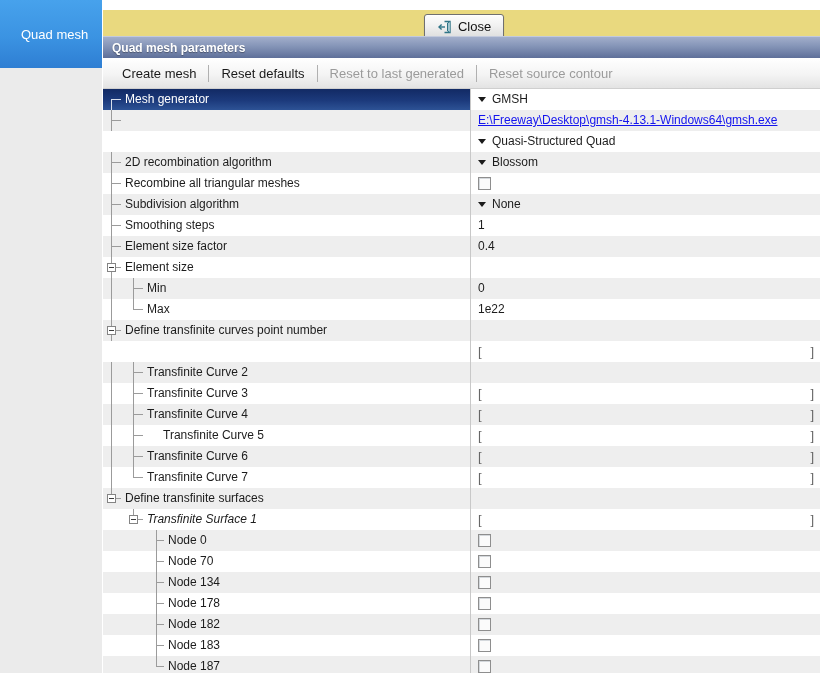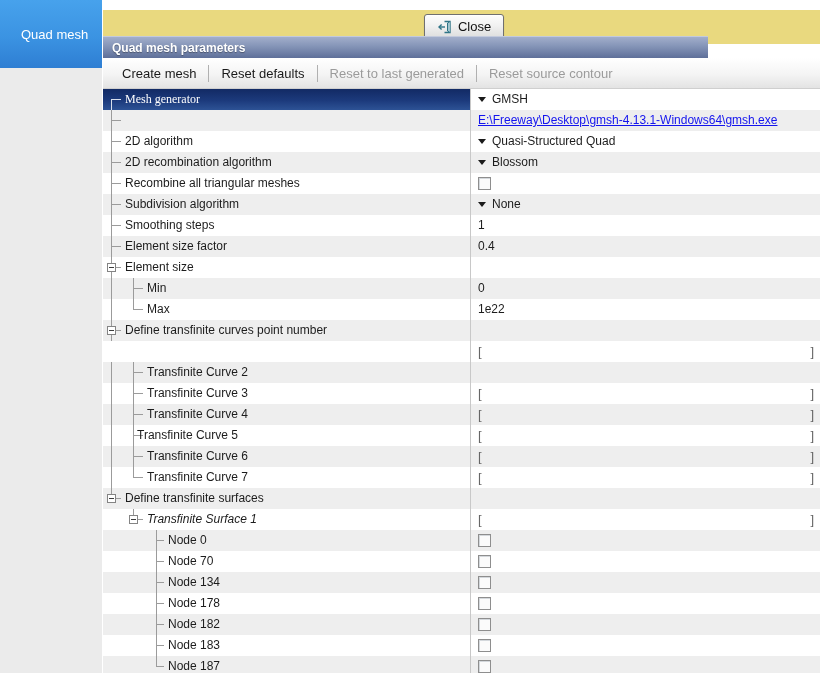--- a/index.html
+++ b/index.html
@@ -22,21 +22,21 @@
   .close-btn{
     position:absolute;left:321px;top:4px;width:80px;height:25px;
     border:1px solid #707070;border-radius:3px;
     background:linear-gradient(180deg,#fdfdfd 0%,#f1f1f1 45%,#dddddd 100%);
     box-shadow:0 1px 1px rgba(0,0,0,0.25), inset 0 1px 0 #ffffff;
     display:flex;align-items:center;justify-content:center;gap:5px;
     font-size:13px;color:#111;cursor:pointer;box-sizing:border-box;
   }
   
   .param-header{
-    position:absolute;left:103px;top:36px;width:605px;height:22px;
+    position:absolute;left:103px;top:36px;width:717px;height:22px;
     background:linear-gradient(180deg,#a2aecb 0%,#8494b7 45%,#5e6f99 100%);
     border-top:1px solid #c3cadd;
     color:#ffffff;font-size:12px;font-weight:bold;
     display:flex;align-items:center;padding-left:9px;box-sizing:border-box;
     text-shadow:0 1px 1px rgba(0,0,0,0.35);
   }
   
   .toolbar{
     position:absolute;left:103px;top:58px;width:717px;height:31px;
     background:linear-gradient(180deg,#ffffff 0%,#f4f4f4 55%,#e3e3e3 100%);
@@ -121,43 +121,37 @@
     <div class="tb-sep"></div>
     <div class="tb-item disabled">Reset source contour</div>
   </div>
 
 <div class="grid" id="grid">
   <div class="col-divider"></div>
 <div class="row selected">
       <div class="cell-label">
         <div class="tline" style="left: 8px; top: 10px; width: 1px; height: 11px;"></div>
         <div class="tline" style="left: 8px; top: 10px; width: 10px; height: 1px;"></div>
-        <span class="lab" style="left: 22px; font-family: Liberation Serif, serif;">Mesh generator</span>
+        <span class="lab" style="left: 22px;">Mesh generator</span>
       </div>
       <div class="cell-value">
         <span class="val-text"><span class="caret"></span>GMSH</span>
       </div>
     </div>
     <div class="row alt">
       <div class="cell-label">
         <div class="tline" style="left: 8px; top: 0px; width: 1px; height: 10.5px;"></div>
         <div class="tline" style="left: 8px; top: 10px; width: 1px; height: 11px;"></div>
         <div class="tline" style="left: 8px; top: 10px; width: 10px; height: 1px;"></div>
       </div>
       <div class="cell-value">
         <span class="val-link">E:\Freeway\Desktop\gmsh-4.13.1-Windows64\gmsh.exe</span>
       </div>
     </div>
     <div class="row">
-      <div class="cell-label">
-        <div class="tline" style="left: 8px; top: 0px; width: 1px; height: 10.5px;"></div>
-        <div class="tline" style="left: 8px; top: 10px; width: 1px; height: 11px;"></div>
-        <div class="tline" style="left: 8px; top: 10px; width: 10px; height: 1px;"></div>
-        <span class="lab" style="left: 22px;">2D algorithm</span>
-      </div>
       <div class="cell-value">
         <span class="val-text"><span class="caret"></span>Quasi-Structured Quad</span>
       </div>
     </div>
     <div class="row alt">
       <div class="cell-label">
         <div class="tline" style="left: 8px; top: 0px; width: 1px; height: 10.5px;"></div>
         <div class="tline" style="left: 8px; top: 10px; width: 1px; height: 11px;"></div>
         <div class="tline" style="left: 8px; top: 10px; width: 10px; height: 1px;"></div>
         <span class="lab" style="left: 22px;">2D recombination algorithm</span>
@@ -298,21 +292,21 @@
         <span class="bracket left">[</span>
         <span class="bracket right">]</span>
       </div>
     </div>
     <div class="row">
       <div class="cell-label">
         <div class="tline" style="left: 8px; top: 0px; width: 1px; height: 21px;"></div>
         <div class="tline" style="left: 30px; top: 0px; width: 1px; height: 10.5px;"></div>
         <div class="tline" style="left: 30px; top: 10px; width: 1px; height: 11px;"></div>
         <div class="tline" style="left: 30px; top: 10px; width: 10px; height: 1px;"></div>
-        <span class="lab" style="left: 34px;">Transfinite Curve 5</span>
+        <span class="lab" style="left: 60px;">Transfinite Curve 5</span>
       </div>
       <div class="cell-value">
         <span class="bracket left">[</span>
         <span class="bracket right">]</span>
       </div>
     </div>
     <div class="row alt">
       <div class="cell-label">
         <div class="tline" style="left: 8px; top: 0px; width: 1px; height: 21px;"></div>
         <div class="tline" style="left: 30px; top: 0px; width: 1px; height: 10.5px;"></div>

